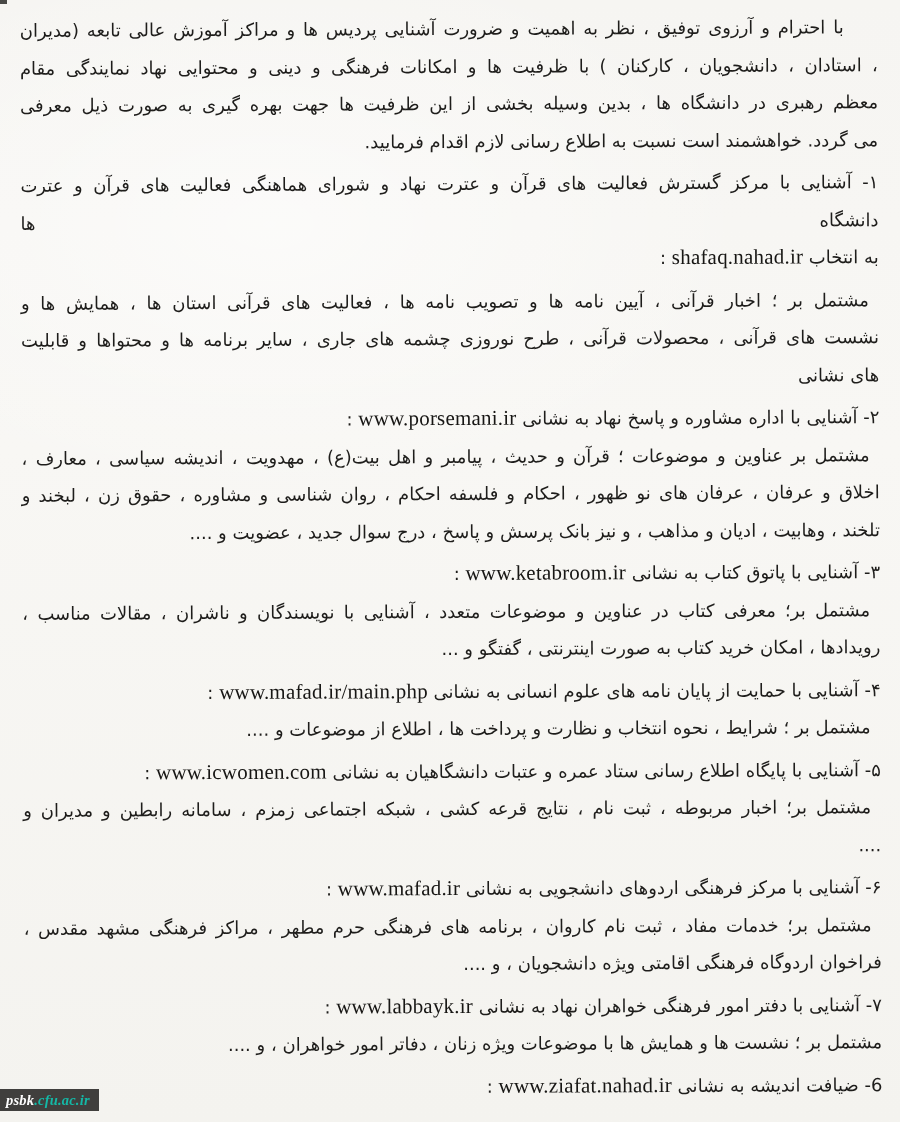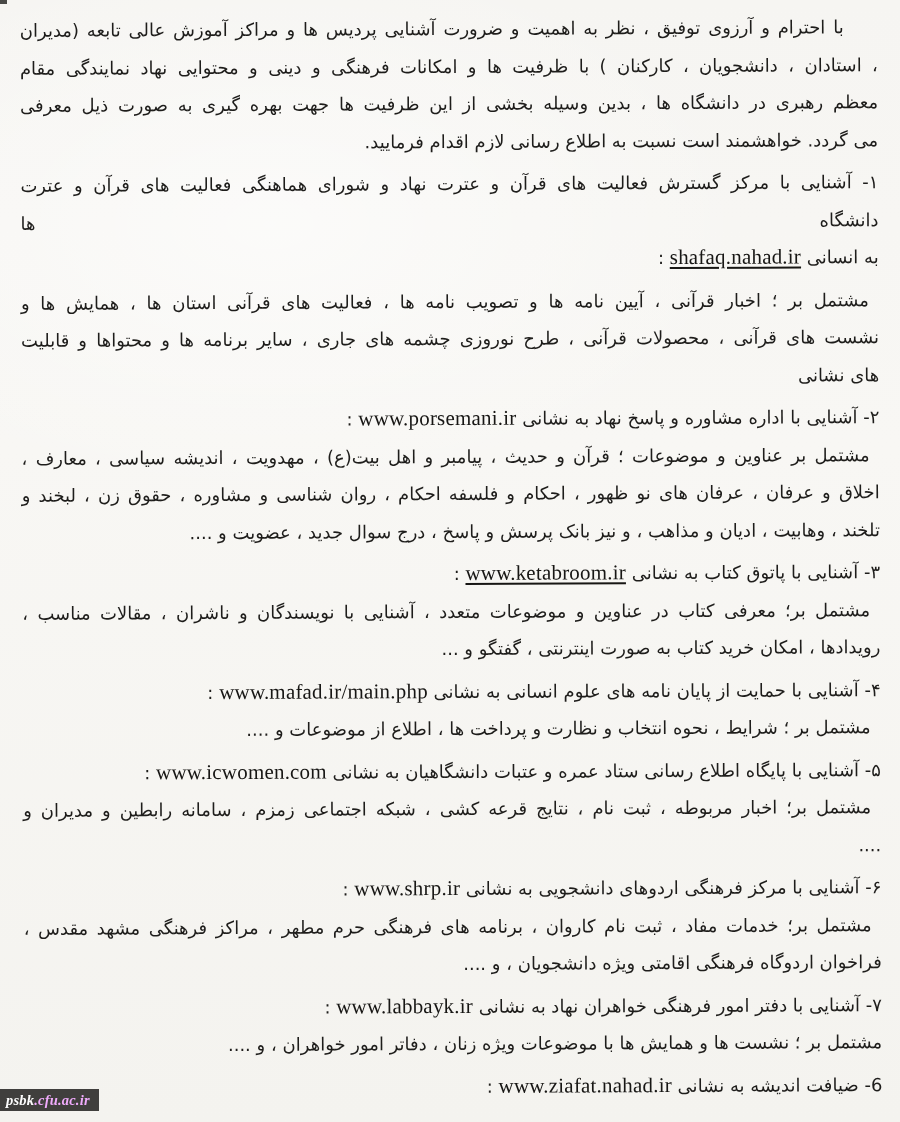--- a/index.html
+++ b/index.html
@@ -51,21 +51,20 @@
   }
   .url {
     font-family: "Liberation Serif", "DejaVu Serif", serif;
     font-size: 21px;
     letter-spacing: 0.2px;
     color: #171614;
     direction: ltr;
     unicode-bidi: isolate;
   }
   .url.underline {
-    text-decoration: underline;
     text-underline-offset: 3px;
     text-decoration-thickness: 1.5px;
   }
   .watermark {
     position: absolute;
     left: 0;
     top: 1089px;
     height: 22px;
     padding: 0 9px 0 6px;
     display: inline-flex;
@@ -95,41 +94,41 @@
   <div class="corner-artifact"></div>
 
   <div class="scan" dir="rtl">
 
   <div class="line justify" style="padding-right: 34px;"><span class="fa">با احترام و آرزوی توفیق ، نظر به اهمیت و ضرورت آشنایی پردیس ها و مراکز آموزش عالی تابعه (مدیران</span></div>
       <div class="line justify"><span class="fa">، استادان ، دانشجویان ، کارکنان ) با ظرفیت ها و امکانات فرهنگی و دینی و محتوایی نهاد نمایندگی مقام</span></div>
       <div class="line justify"><span class="fa">معظم رهبری در دانشگاه ها ، بدین وسیله بخشی از این ظرفیت ها جهت بهره گیری به صورت ذیل معرفی</span></div>
       <div class="line right"><span class="fa">می گردد. خواهشمند است نسبت به اطلاع رسانی لازم اقدام فرمایید.</span></div>
       <div class="line justify gap"><span class="fa">۱- آشنایی با مرکز گسترش فعالیت های قرآن و عترت نهاد و شورای هماهنگی فعالیت های قرآن و عترت</span></div>
       <div class="line justify"><span class="fa">دانشگاه ها</span></div>
-      <div class="line right"><span class="fa">به انسانی </span><span class="url underline">shafaq.nahad.ir</span><span class="fa"> :</span></div>
+      <div class="line right"><span class="fa">به انتخاب </span><span class="url underline">shafaq.nahad.ir</span><span class="fa"> :</span></div>
       <div class="line justify gap" style="padding-right: 10px;"><span class="fa">مشتمل بر ؛ اخبار قرآنی ، آیین نامه ها و تصویب نامه ها ، فعالیت های قرآنی استان ها ، همایش ها و</span></div>
       <div class="line justify"><span class="fa">نشست های قرآنی ، محصولات قرآنی ، طرح نوروزی چشمه های جاری ، سایر برنامه ها و محتواها و قابلیت</span></div>
       <div class="line right"><span class="fa">های نشانی</span></div>
       <div class="line right gap"><span class="fa">۲- آشنایی با اداره مشاوره و پاسخ نهاد به نشانی </span><span class="url">www.porsemani.ir</span><span class="fa"> :</span></div>
       <div class="line justify" style="padding-right: 10px;"><span class="fa">مشتمل بر عناوین و موضوعات ؛ قرآن و حدیث ، پیامبر و اهل بیت(ع) ، مهدویت ، اندیشه سیاسی ، معارف ،</span></div>
       <div class="line justify"><span class="fa">اخلاق و عرفان ، عرفان های نو ظهور ، احکام و فلسفه احکام ، روان شناسی و مشاوره ، حقوق زن ، لبخند و</span></div>
       <div class="line right"><span class="fa">تلخند ، وهابیت ، ادیان و مذاهب ، و نیز بانک پرسش و پاسخ ، درج سوال جدید ، عضویت و ....</span></div>
       <div class="line right gap"><span class="fa">۳- آشنایی با پاتوق کتاب به نشانی </span><span class="url underline">www.ketabroom.ir</span><span class="fa"> :</span></div>
       <div class="line justify" style="padding-right: 10px;"><span class="fa">مشتمل بر؛ معرفی کتاب در عناوین و موضوعات متعدد ، آشنایی با نویسندگان و ناشران ، مقالات مناسب ،</span></div>
       <div class="line right"><span class="fa">رویدادها ، امکان خرید کتاب به صورت اینترنتی ، گفتگو و ...</span></div>
       <div class="line right gap"><span class="fa">۴- آشنایی با حمایت از پایان نامه های علوم انسانی به نشانی </span><span class="url">www.mafad.ir/main.php</span><span class="fa"> :</span></div>
       <div class="line right" style="padding-right: 10px;"><span class="fa">مشتمل بر ؛ شرایط ، نحوه انتخاب و نظارت و پرداخت ها ، اطلاع از موضوعات و ....</span></div>
       <div class="line right gap"><span class="fa">۵- آشنایی با پایگاه اطلاع رسانی ستاد عمره و عتبات دانشگاهیان به نشانی </span><span class="url">www.icwomen.com</span><span class="fa"> :</span></div>
       <div class="line justify" style="padding-right: 10px;"><span class="fa">مشتمل بر؛ اخبار مربوطه ، ثبت نام ، نتایج قرعه کشی ، شبکه اجتماعی زمزم ، سامانه رابطین و مدیران و</span></div>
       <div class="line right"><span class="fa">....</span></div>
-      <div class="line right gap"><span class="fa">۶- آشنایی با مرکز فرهنگی اردوهای دانشجویی به نشانی </span><span class="url">www.shrp.ir</span><span class="fa"> :</span></div>
+      <div class="line right gap"><span class="fa">۶- آشنایی با مرکز فرهنگی اردوهای دانشجویی به نشانی </span><span class="url">www.mafad.ir</span><span class="fa"> :</span></div>
       <div class="line justify" style="padding-right: 10px;"><span class="fa">مشتمل بر؛ خدمات مفاد ، ثبت نام کاروان ، برنامه های فرهنگی حرم مطهر ، مراکز فرهنگی مشهد مقدس ،</span></div>
       <div class="line right"><span class="fa">فراخوان اردوگاه فرهنگی اقامتی ویژه دانشجویان ، و ....</span></div>
       <div class="line right gap"><span class="fa">۷- آشنایی با دفتر امور فرهنگی خواهران نهاد به نشانی </span><span class="url">www.labbayk.ir</span><span class="fa"> :</span></div>
       <div class="line right"><span class="fa">مشتمل بر ؛ نشست ها و همایش ها با موضوعات ویژه زنان ، دفاتر امور خواهران ، و ....</span></div>
       <div class="line right gap"><span class="fa">6- ضیافت اندیشه به نشانی </span><span class="url">www.ziafat.nahad.ir</span><span class="fa"> :</span></div>
     </div>
 
   <div class="watermark" style="background: rgb(64, 63, 61);">
     <span class="prefix" style="color: rgb(253, 253, 253);">psbk</span>
-      <span class="suffix" style="color: #f0abfc;">.cfu.ac.ir</span>
+      <span class="suffix" style="color: #14b8a6;">.cfu.ac.ir</span>
   </div>
 </div>
 
 </body></html>

